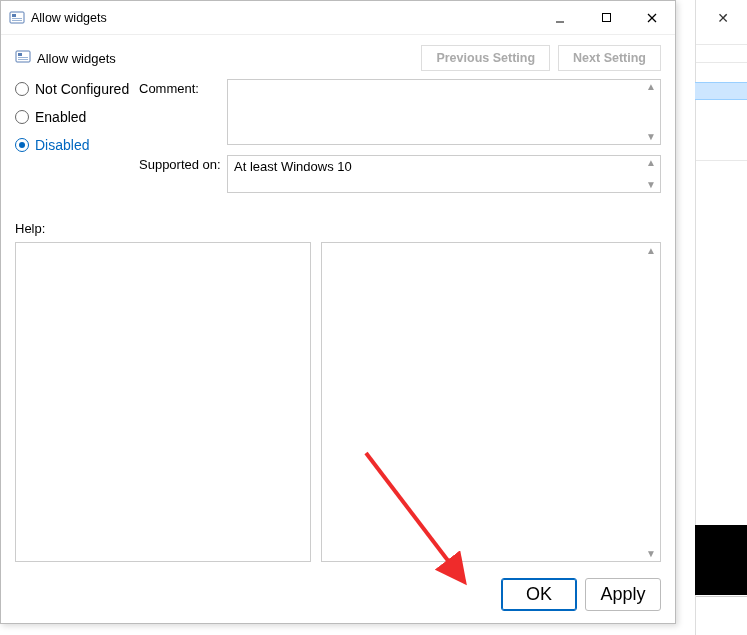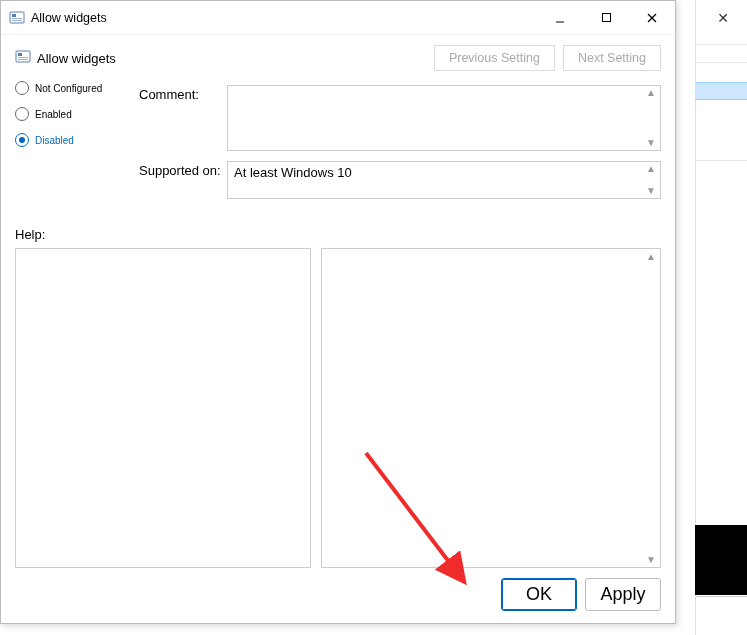--- a/index.html
+++ b/index.html
@@ -124,35 +124,36 @@
     font-size: 13px;
   }
   .nav-btn {
     border: 1px solid #ddd;
     background: #fff;
     color: #aaa;
     padding: 5px 14px;
     font-size: 12.5px;
     margin-left: 8px;
     font-family: inherit;
+    font-weight: bold;
   }
 
   .radio-settings {
     display: flex;
     align-items: flex-start;
   }
   .radios {
     width: 124px;
     padding-top: 2px;
   }
   .radio-row {
     display: flex;
     align-items: center;
     margin-bottom: 12px;
-    font-size: 10px;
+    font-size: 14px;
   }
   .radio {
     width: 14px; height: 14px;
     border: 1px solid #666;
     border-radius: 50%;
     margin-right: 6px;
     display: inline-flex;
     align-items: center;
     justify-content: center;
     background: #fff;
@@ -163,21 +164,20 @@
   .radio.checked::after {
     content: "";
     width: 6px; height: 6px;
     background: #0067c0;
     border-radius: 50%;
   }
   .radio-row.selected { color: #0067c0; }
 
   .settings-right {
     flex: 1;
-    margin-top: 6px;
   }
   .field-row {
     display: flex;
     margin-bottom: 10px;
   }
   .field-label {
     width: 88px;
     padding-top: 2px;
     font-size: 13px;
   }

